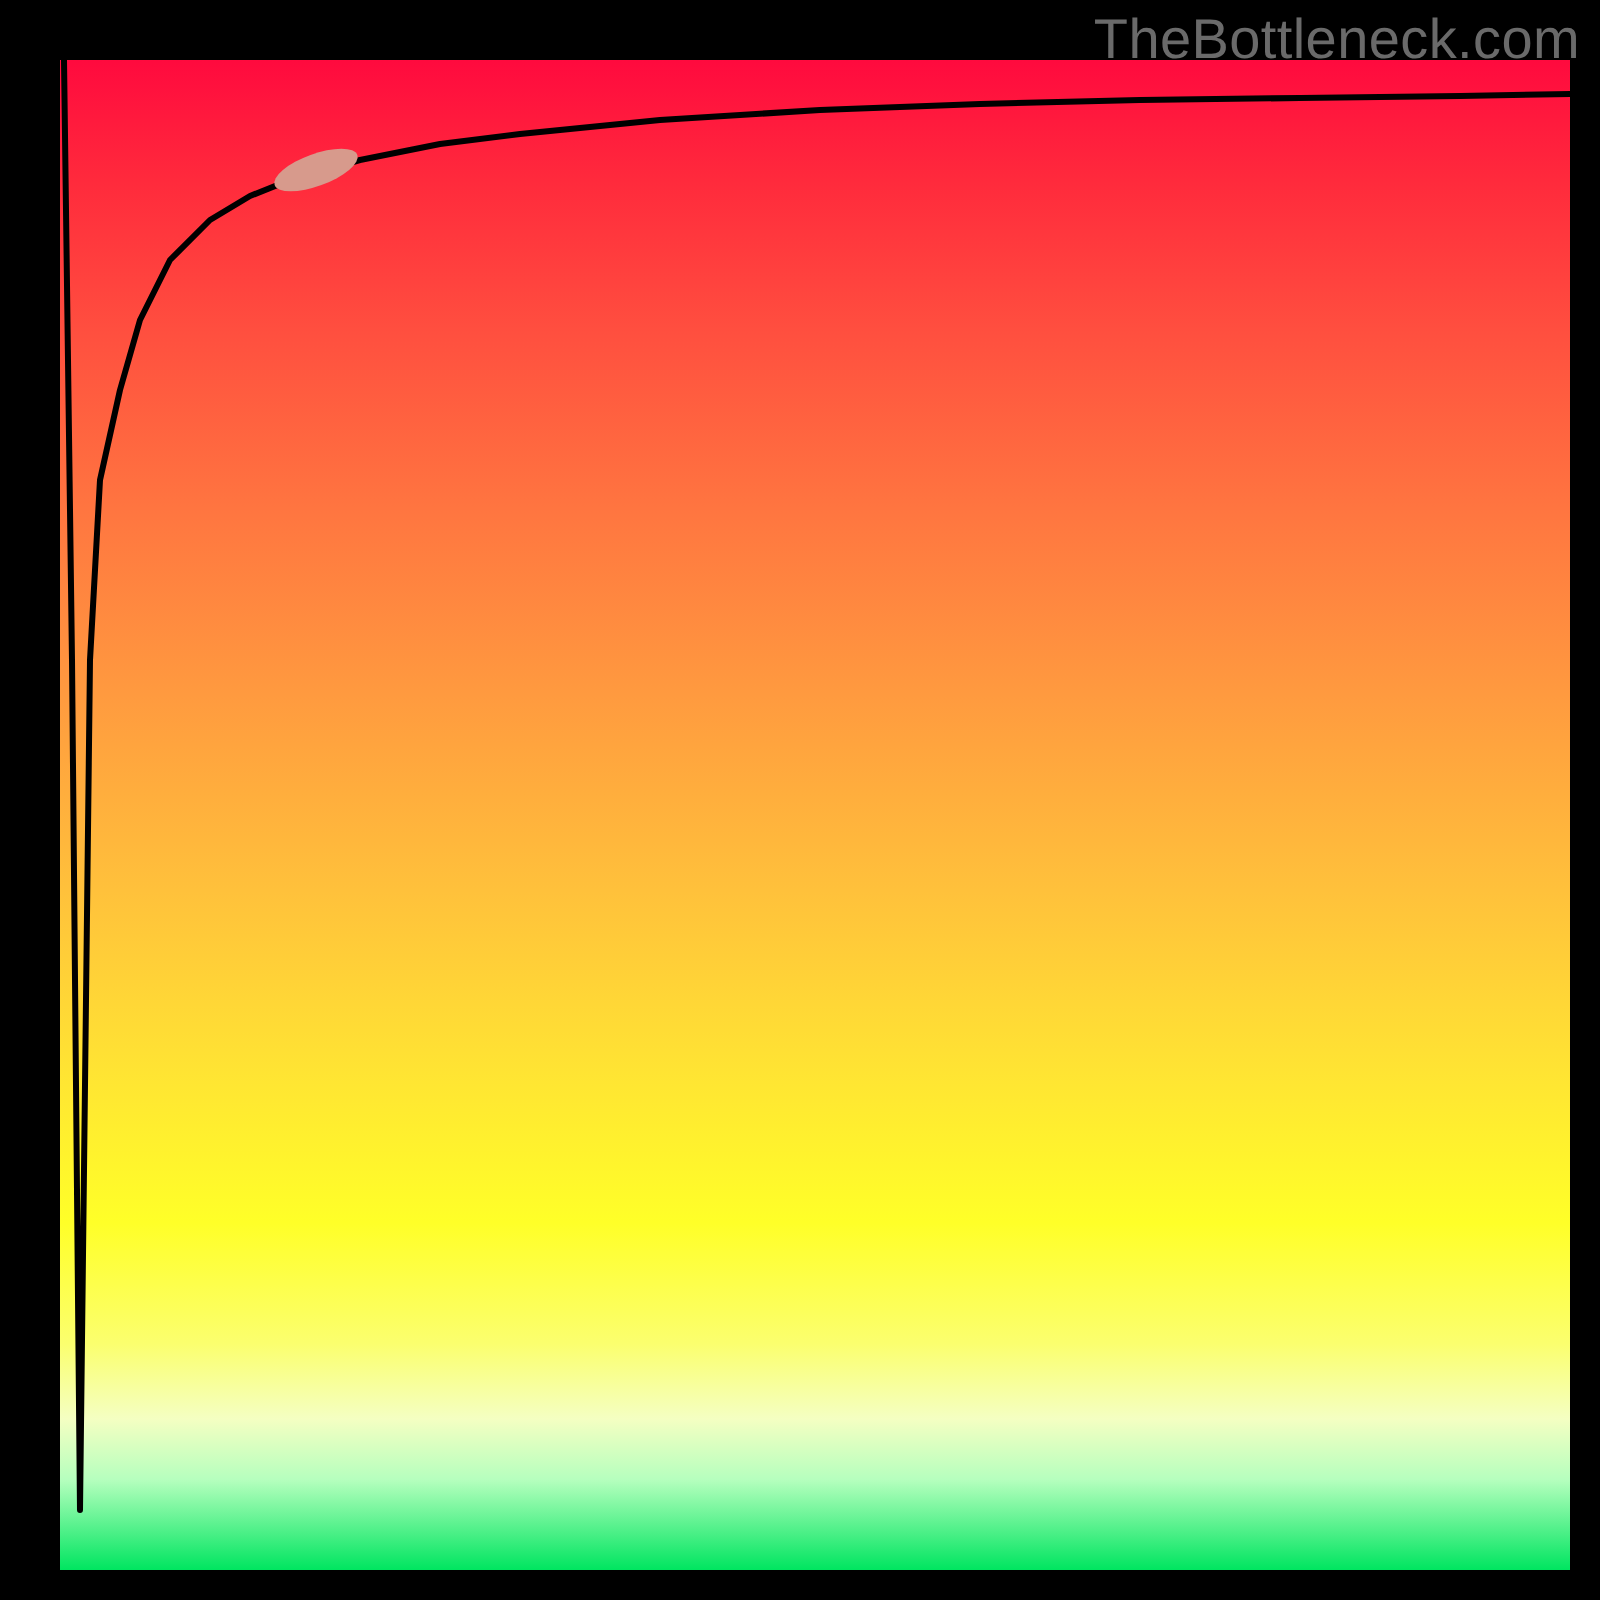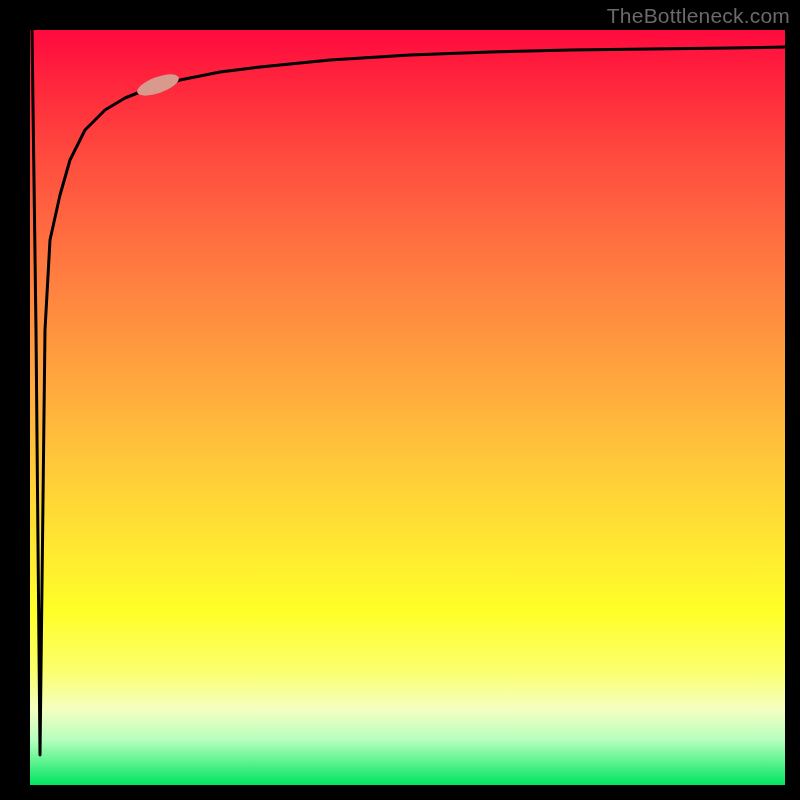--- a/index.html
+++ b/index.html
@@ -45,21 +45,21 @@
     top: 0;
     width: 755px;
     height: 755px;
     overflow: visible;
   }
   .watermark {
     position: absolute;
     top: 4px;
     right: 10px;
     color: #6a6a6a;
-    font-size: 21px;
+    font-size: 28px;
     font-weight: 500;
     letter-spacing: 0.2px;
     user-select: none;
   }
 </style>
 </head>
 <body>
 
 <div class="frame">
 

